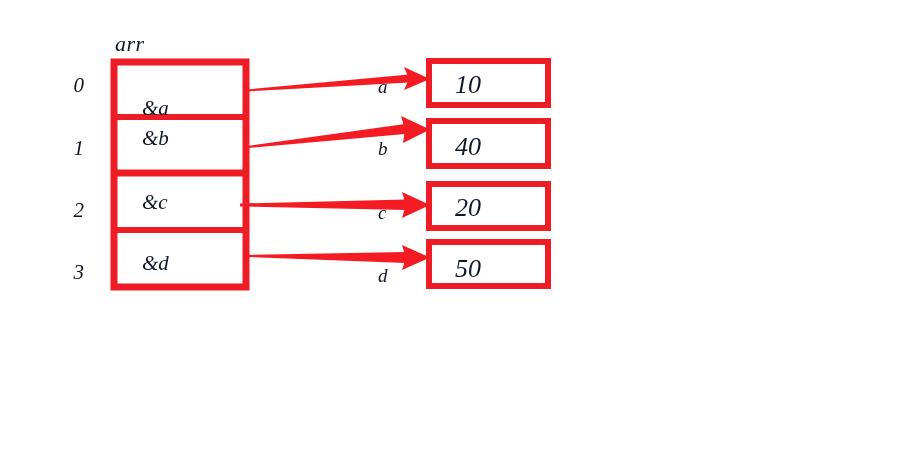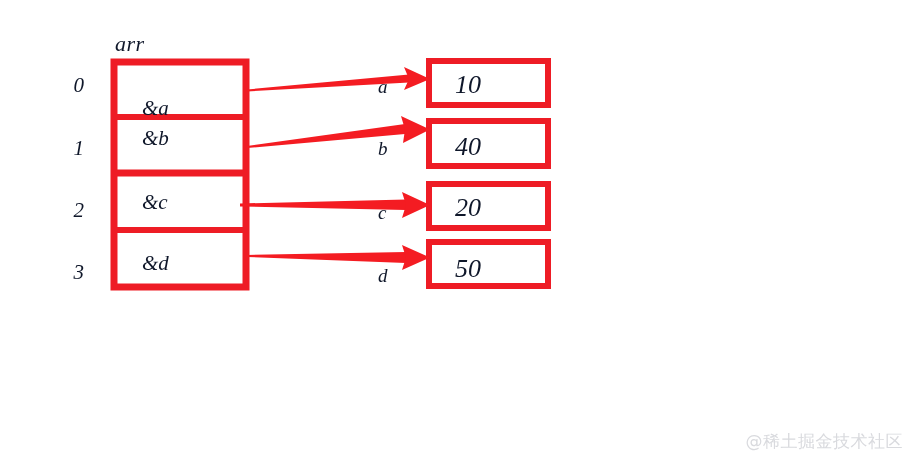--- a/index.html
+++ b/index.html
@@ -124,15 +124,14 @@
   <div class="txt arrow-label" style="left:378px; top:77px;">a</div>
   <div class="txt arrow-label" style="left:378px; top:139px;">b</div>
   <div class="txt arrow-label" style="left:378px; top:203px;">c</div>
   <div class="txt arrow-label" style="left:378px; top:266px;">d</div>
 
   <div class="txt value-text" style="left:455px; top:72px;">10</div>
   <div class="txt value-text" style="left:455px; top:134px;">40</div>
   <div class="txt value-text" style="left:455px; top:195px;">20</div>
   <div class="txt value-text" style="left:455px; top:256px;">50</div>
 
-  <div class="watermark">@稀土掘金技术社区</div>
 
 </div>
 
 </body></html>

